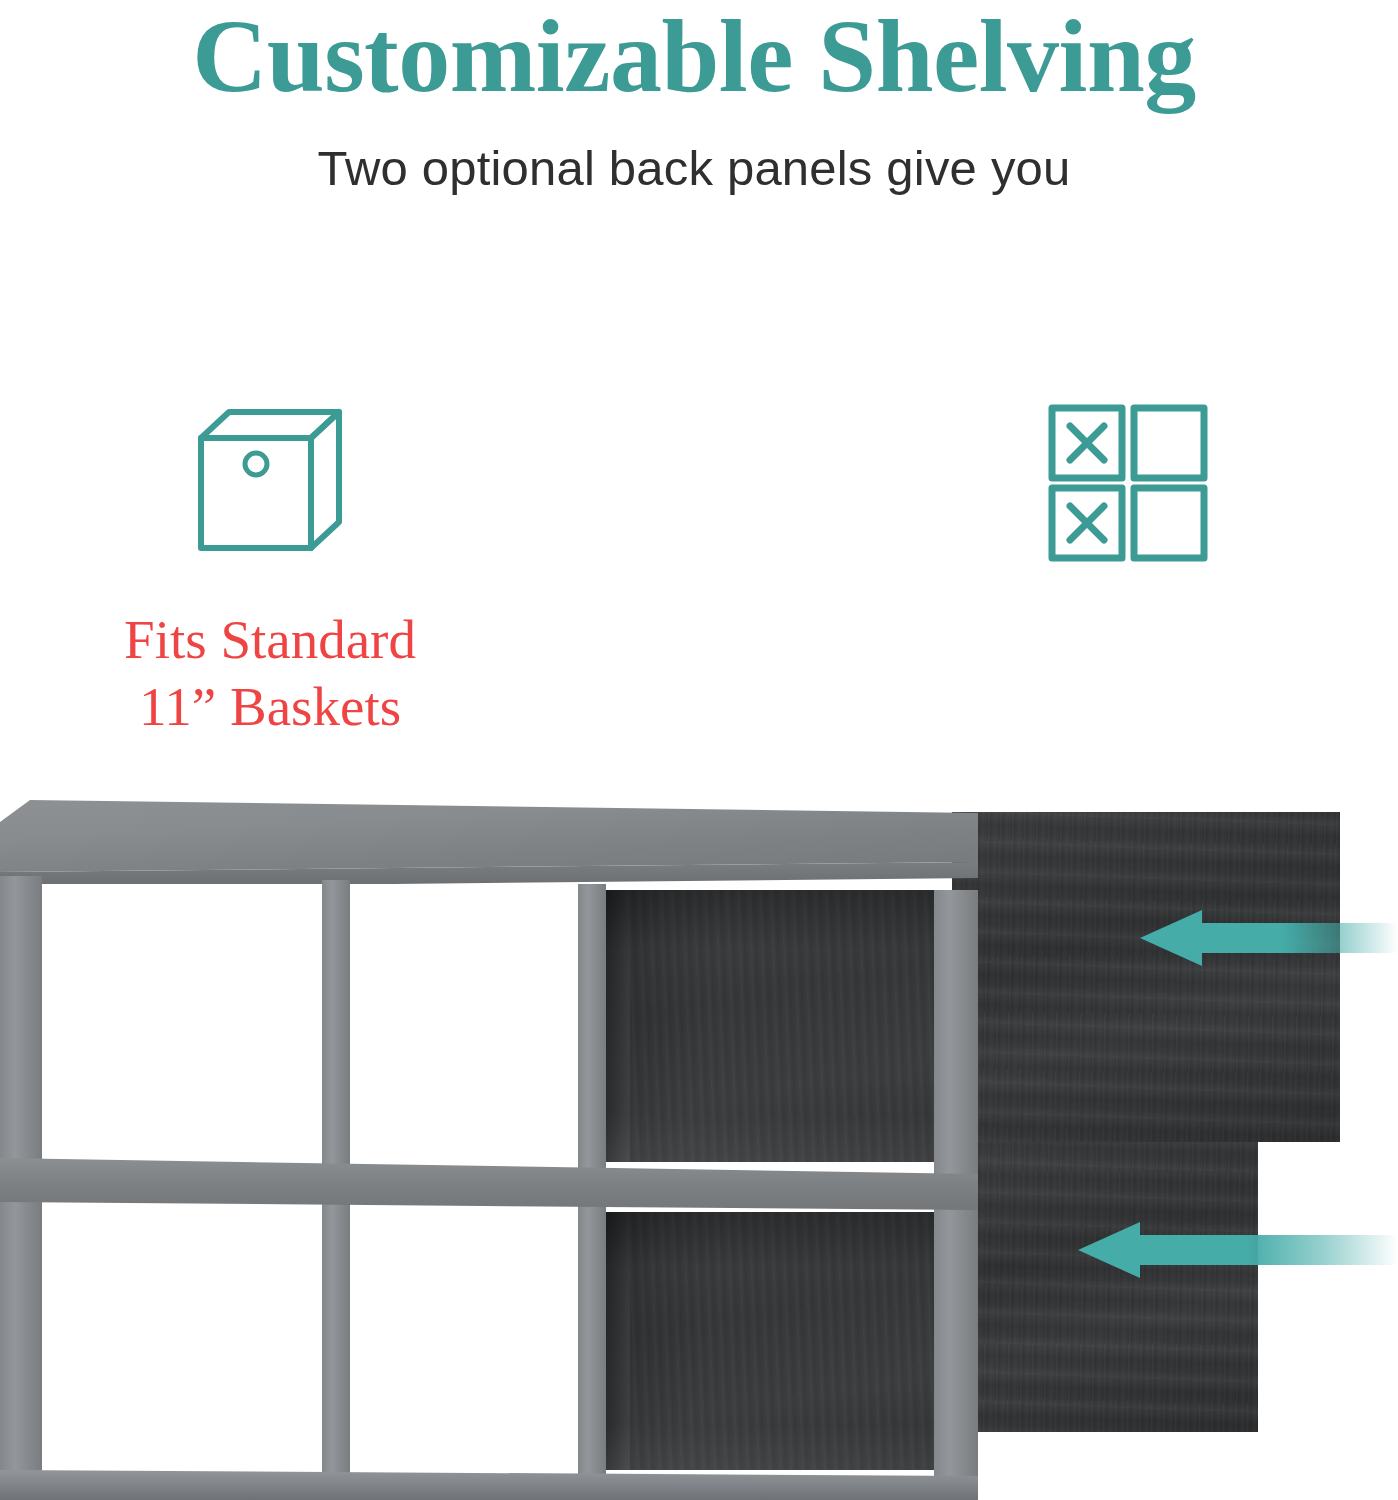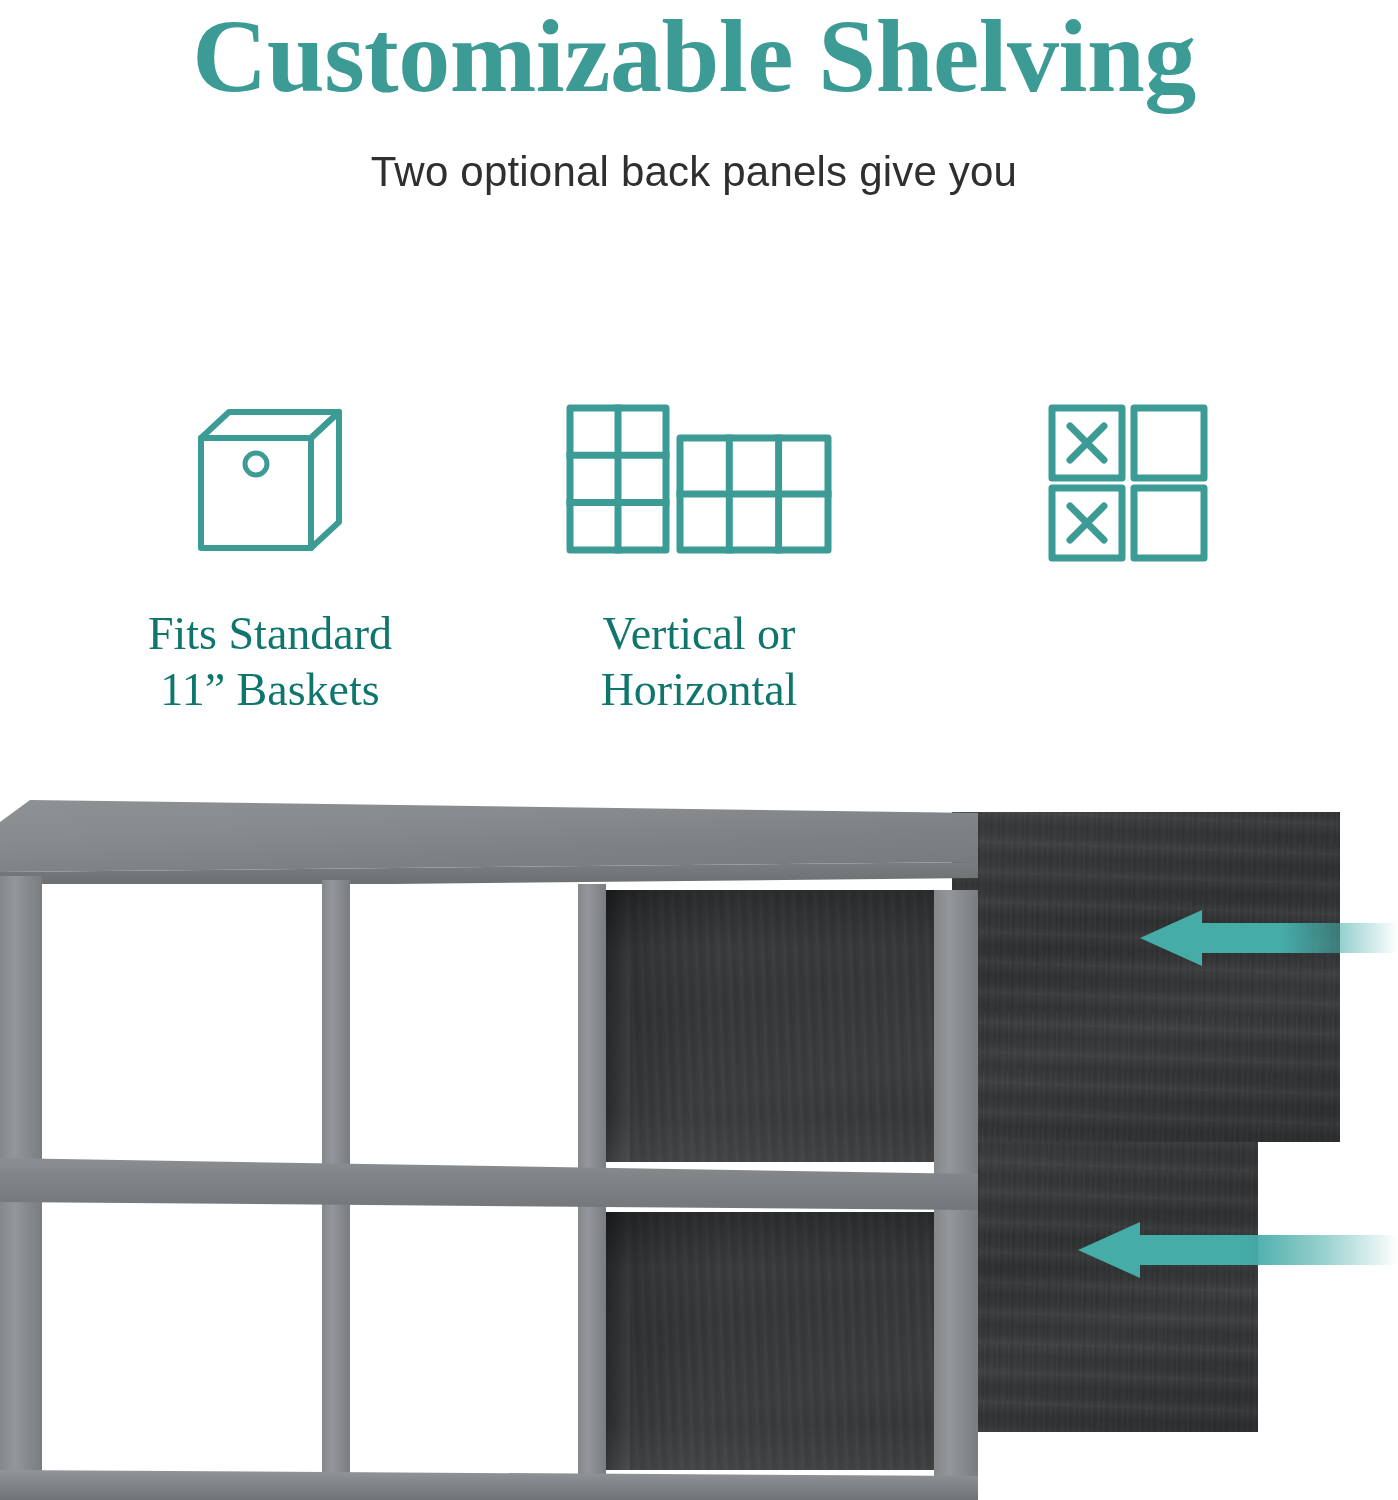--- a/index.html
+++ b/index.html
@@ -29,24 +29,24 @@
     font-size: 104px;
     line-height: 1.0;
     color: #3d9b96;
     letter-spacing: -0.5px;
     margin: 0;
     padding-top: 4px;
   }
   #subtitle {
     font-family: "Liberation Sans", sans-serif;
     font-weight: 300;
-    font-size: 42px;
+    font-size: 49px;
     line-height: 1.42;
     color: #2f2f31;
-    margin: 8px;
+    margin: 0;
     padding-top: 26px;
     letter-spacing: 0.2px;
   }
   .subtitle-line { display: block; }
 
   
   #features {
     position: absolute;
     top: 392px;
     left: 0;
@@ -64,23 +64,23 @@
     align-items: center;
   }
   .feature-icon {
     height: 180px;
     display: flex;
     align-items: center;
     justify-content: center;
   }
   .feature-label {
     font-family: "Liberation Serif", serif;
-    font-size: 46px;
+    font-size: 55px;
     line-height: 1.22;
-    color: #0f766e;
+    color: #ef4444;
     text-align: center;
     margin-top: 34px;
     white-space: pre-line;
   }
 
   
   #shelf-photo {
     position: absolute;
     left: 0;
     top: 760px;
@@ -247,38 +247,20 @@
 
         <path d="M126 36 L154 10 L154 120 L126 146 Z"></path>
 
         <circle cx="71" cy="62" r="11" stroke-width="5"></circle>
       </svg>
     </div>
     <div class="feature-label">Fits Standard
 11” Baskets</div>
   </div>
 
-  <div class="feature">
-    <div class="feature-icon">
-      <svg width="270" height="160" viewBox="0 0 270 160" fill="none" stroke="#3d9b96" stroke-width="7" stroke-linejoin="round" stroke-linecap="square">
-
-        <rect x="6" y="6" width="96" height="142"></rect>
-        <line x1="54" y1="6" x2="54" y2="148"></line>
-        <line x1="6" y1="53.3" x2="102" y2="53.3"></line>
-        <line x1="6" y1="100.6" x2="102" y2="100.6"></line>
-
-        <rect x="116" y="36" width="148" height="112"></rect>
-        <line x1="165.3" y1="36" x2="165.3" y2="148"></line>
-        <line x1="214.6" y1="36" x2="214.6" y2="148"></line>
-        <line x1="116" y1="92" x2="264" y2="92"></line>
-      </svg>
-    </div>
-    <div class="feature-label">Vertical or
-Horizontal</div>
-  </div>
 
   <div class="feature">
     <div class="feature-icon">
       <svg width="165" height="160" viewBox="0 0 165 160" fill="none" stroke="#3d9b96" stroke-width="7" stroke-linejoin="round" stroke-linecap="round">
         <rect x="6" y="6" width="70" height="70"></rect>
         <rect x="88" y="6" width="70" height="70"></rect>
         <rect x="6" y="86" width="70" height="70"></rect>
         <rect x="88" y="86" width="70" height="70"></rect>
 
         <line x1="24" y1="24" x2="58" y2="58"></line>

